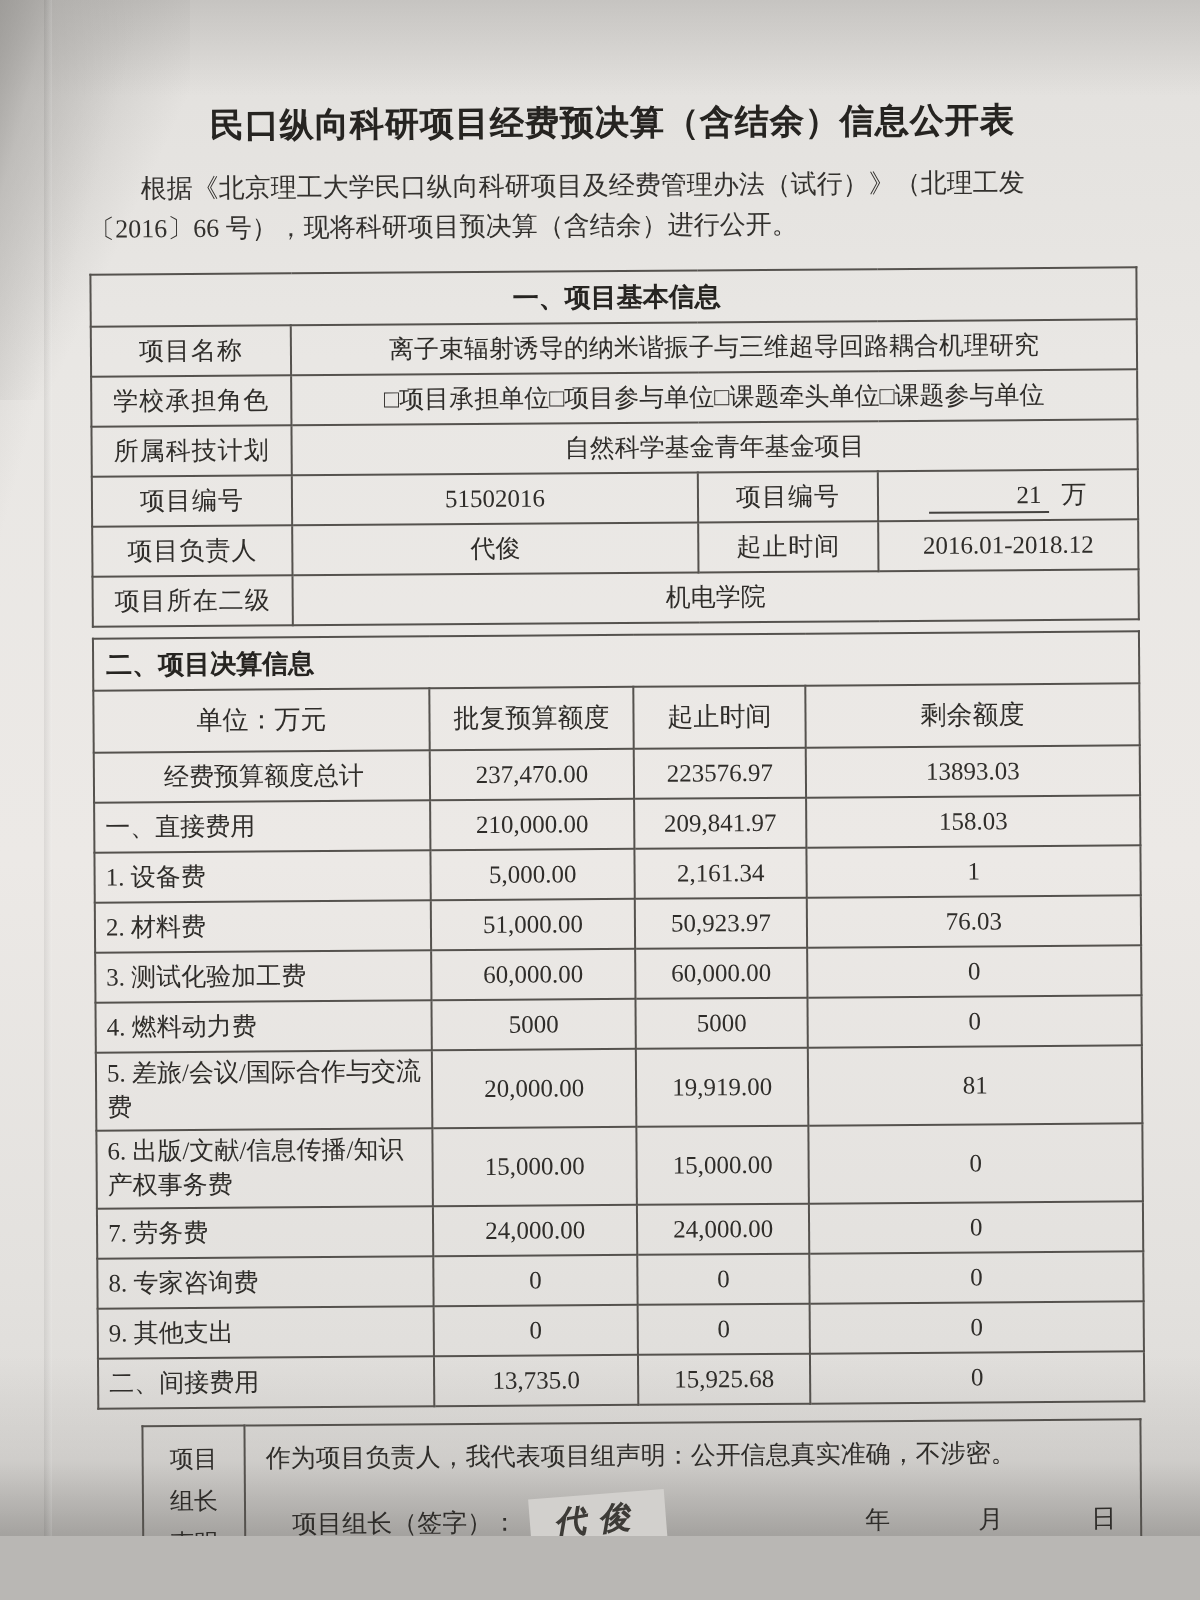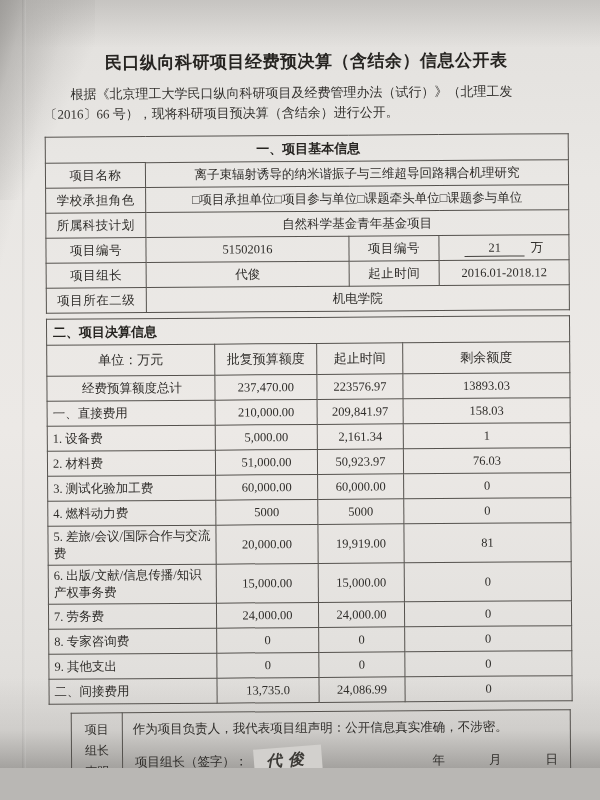--- a/index.html
+++ b/index.html
@@ -44,31 +44,31 @@
   .budget-tbl td.num{text-align:center;font-family:"Liberation Serif",serif;}
   .budget-tbl td.lbl{text-align:left;padding-left:5px;}
   .budget-tbl td.lbl.c{text-align:center;}
   .budget-tbl .colhdr td{text-align:center;height:26px;font-size:13px;}
   .decl-tbl{width:500px;margin:8px 0 0 22px;}
   .decl-tbl td{height:auto;}
   .decl-left{width:46px;text-align:center;font-size:12px;line-height:1.75;padding:6px 2px;}
   .decl-right{padding:6px 8px 10px 10px;}
   .statement{font-size:12.5px;margin-bottom:10px;}
   .sign-row{display:flex;align-items:center;font-size:12.5px;}
-  .sign-label{margin-left:2px;white-space:nowrap;}
+  .sign-label{margin-left:13px;white-space:nowrap;}
   .sign-box{
     display:inline-block;margin-left:6px;padding:3px 12px 5px 12px;background:#d2d0cd;
     font-size:16px;font-weight:bold;font-style:italic;color:#3d3b37;
     transform:rotate(-4deg);letter-spacing:6px;white-space:nowrap;
   }
   .date-group{margin-left:auto;display:flex;}
   .date-group span{margin-left:44px;white-space:nowrap;}
   .date-group span:last-child{margin-right:4px;}
   .footnote{margin:10px 0 0 38px;font-size:12px;font-weight:bold;color:#33312e;}
-  .u-line{display:inline-block;min-width:52px;text-align:center;border-bottom:1px solid #44423f;padding:0 4px;}
+  .u-line{display:inline-block;min-width:52px;text-align:right;border-bottom:1px solid #44423f;padding:0 4px;}
   .unit{margin-left:6px;}
 </style>
 </head>
 <body>
 
 <div class="photo">
   <div class="corner-shade"></div>
   <div class="fold"></div>
 
   <div class="page">
@@ -103,21 +103,21 @@
         <td class="lbl">所属科技计划</td>
         <td colspan="3">自然科学基金青年基金项目</td>
       </tr>
       <tr>
         <td class="lbl">项目编号</td>
         <td>51502016</td>
         <td class="lbl">项目编号</td>
         <td><span class="u-line">21</span><span class="unit">万</span></td>
       </tr>
       <tr>
-        <td class="lbl">项目组长</td>
+        <td class="lbl">项目负责人</td>
         <td>代俊</td>
         <td class="lbl">起止时间</td>
         <td>2016.01-2018.12</td>
       </tr>
       <tr>
         <td class="lbl">项目所在二级</td>
         <td colspan="3">机电学院</td>
       </tr>
     </tbody>
       </table>
@@ -214,21 +214,21 @@
   <tr>
     <td class="lbl">9. 其他支出</td>
     <td class="num">0</td>
     <td class="num">0</td>
     <td class="num">0</td>
   </tr>
 
   <tr>
     <td class="lbl">二、间接费用</td>
     <td class="num">13,735.0</td>
-    <td class="num">24,086.99</td>
+    <td class="num">15,925.68</td>
     <td class="num">0</td>
   </tr>
 </tbody>
       </table>
     </div>
 
     <table class="decl-tbl">
       <tbody>
           <tr>
         <td class="decl-left">

